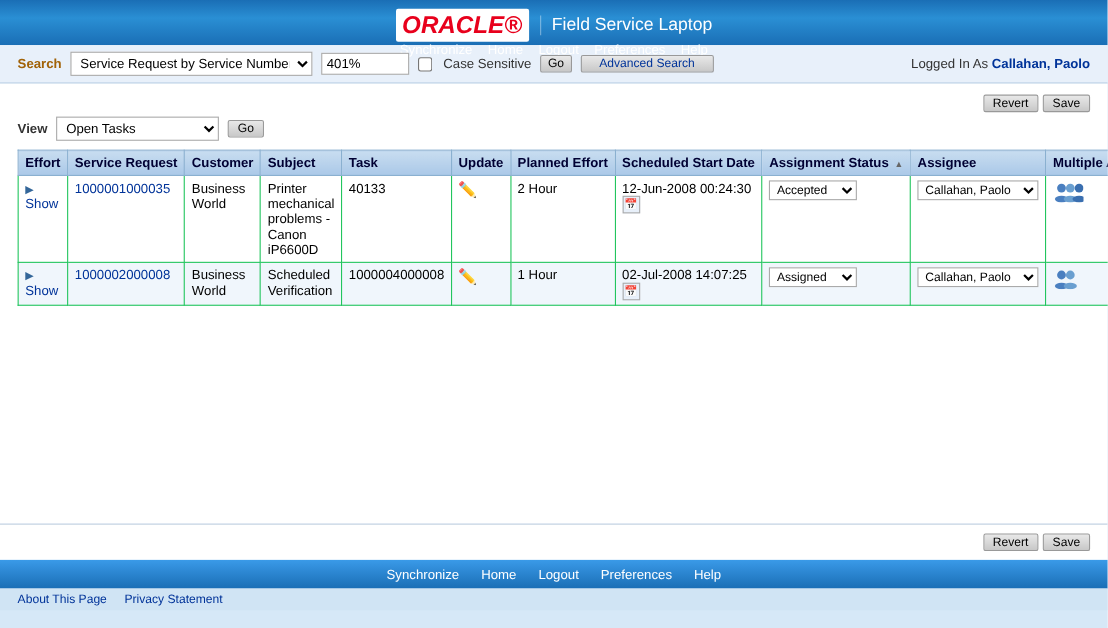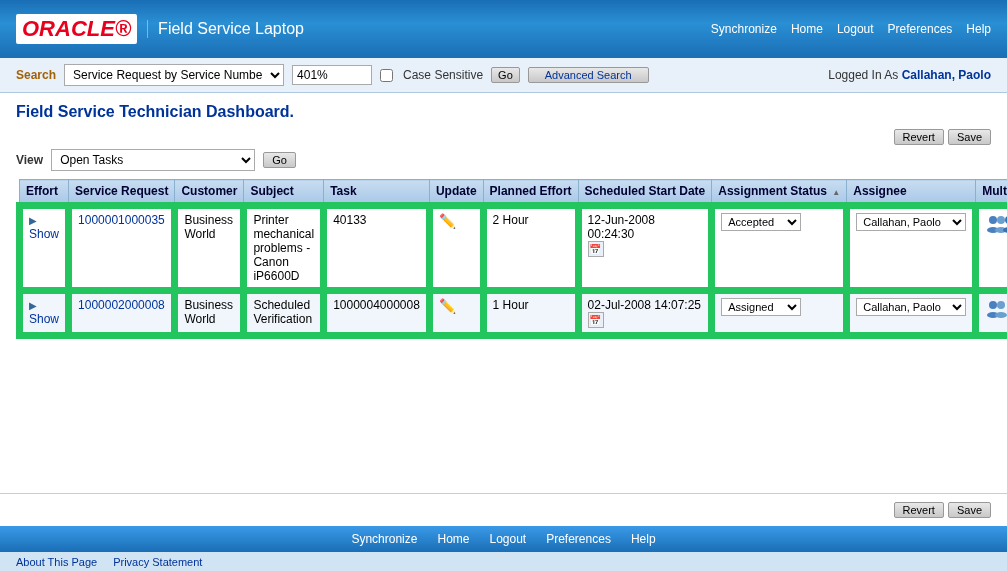--- a/index.html
+++ b/index.html
@@ -5,21 +5,22 @@
     * { box-sizing: border-box; margin: 0; padding: 0; }
     body { font-family: Arial, sans-serif; font-size: 12px; background: #d6e8f7; }
 
     
     .header {
       background: linear-gradient(180deg, #1a6eb5 0%, #2a8fd4 40%, #1a6eb5 100%);
       padding: 8px 16px;
       display: flex;
       align-items: center;
       justify-content: space-between;
-      height: 58px;
+      height: 41px;
+      flex-direction: column;
     }
     .header-logo {
       display: flex;
       align-items: center;
       gap: 10px;
     }
     .oracle-logo {
       font-size: 22px;
       font-weight: bold;
       color: #e8001c;
@@ -136,21 +137,21 @@
       align-items: center;
       gap: 8px;
       margin-bottom: 8px;
     }
     .view-label { font-size: 12px; font-weight: bold; color: #333; }
     .view-select {
       font-size: 12px;
       padding: 2px 4px;
       border: 1px solid #aaa;
       background: white;
-      width: 204px;
+      width: 148px;
     }
     .btn-go-view {
       background: linear-gradient(180deg, #e8e8e8, #c8c8c8);
       border: 1px solid #999;
       font-size: 11px;
       padding: 1px 8px;
       cursor: pointer;
       border-radius: 2px;
     }
 
@@ -163,21 +164,21 @@
     .data-table th {
       background: linear-gradient(180deg, #c8ddf0, #aac8e8);
       border: 1px solid #8ab0d0;
       padding: 4px 6px;
       text-align: left;
       font-weight: bold;
       color: #003;
       white-space: nowrap;
     }
     .data-table td {
-      border: 7px solid #22c55e;
+      border: 1px solid #22c55e;
       padding: 4px 6px;
       vertical-align: top;
       background: white;
     }
     .data-table tr:nth-child(even) td { background: #f0f6fc; }
     .link { color: #003399; text-decoration: none; cursor: pointer; }
     .arrow-icon { color: #336699; font-size: 10px; }
 
     .status-select {
       font-size: 11px;
@@ -284,21 +285,20 @@
   <input type="checkbox" style="">
   <span class="case-sensitive-label">Case Sensitive</span>
   <button class="btn-go">Go</button>
   <a class="btn-advanced">Advanced Search</a>
   <div class="logged-in">
     <span>Logged In As</span>&nbsp;<strong>Callahan, Paolo</strong>
   </div>
 </div>
 
 <div class="main-content">
-  <div class="page-title">Field Service Technician Dashboard.</div>
 
   <div class="view-controls">
     <button class="btn-revert">Revert</button>
     <button class="btn-save">Save</button>
   </div>
 
   <div class="view-row">
     <span class="view-label">View</span>
     <select class="view-select">
       <option>Open Tasks</option>

